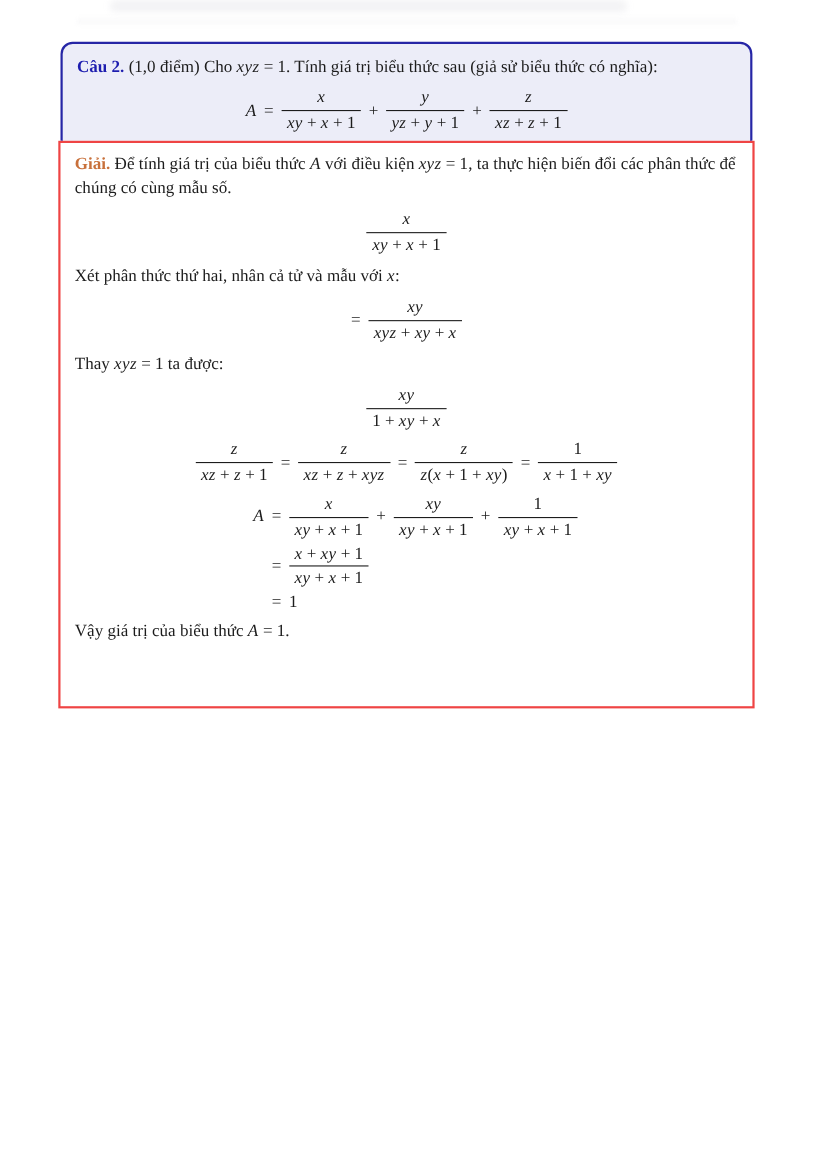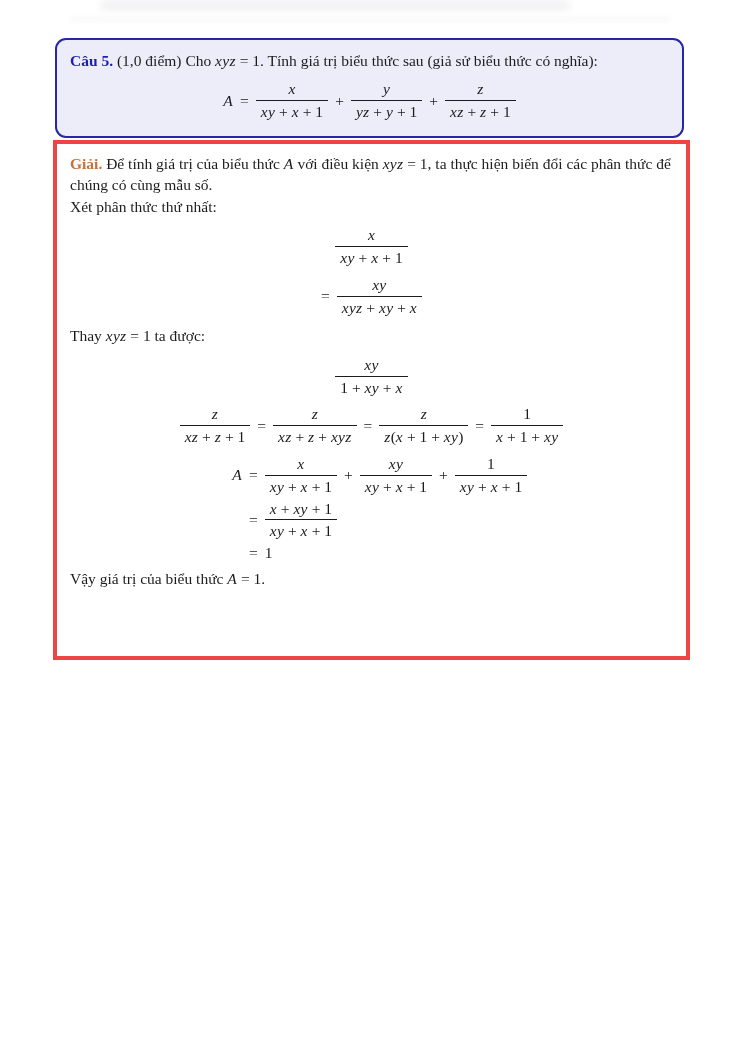--- a/index.html
+++ b/index.html
@@ -15,22 +15,22 @@
   .top-artifact2 {
     position:absolute; left:70px; top:17px; width:600px; height:5px;
     background:rgba(200,200,210,0.10); filter:blur(2px);
   }
   .problem-box {
     position:absolute; left:55px; top:38px; width:599px;
     border:2px solid #2626a6; border-radius:11px; background:#ecedf8;
     padding:10px 13px 6px 13px;
   }
   .solution-box {
-    position:absolute; left:53px; top:140px; width:603px; min-height:491px;
-    border:4px solid #ef4444; background:#ffffff;
+    position:absolute; left:53px; top:128px; width:603px; min-height:491px;
+    border:2px solid #ef4444; background:#ffffff;
     padding:9px 13px 12px 13px; box-sizing:content-box;
   }
   p.line { margin:0; line-height:1.38; }
   .blue-label { color:#1d1daf; font-weight:bold; }
   .orange-label { color:#c8703a; font-weight:bold; }
   .math i { letter-spacing:0.3px; }
   .display {
     display:flex; justify-content:center; align-items:center; gap:7px;
     margin:9px 0 9px 0; line-height:1.15;
   }
@@ -45,21 +45,21 @@
   section, .display, .frac, .drow { color:#1c1c1c; }
 </style>
 </head>
 <body>
 
 <div>
   <div class="top-artifact"></div>
   <div class="top-artifact2"></div>
 
   <section class="problem-box">
-    <p class="line"><b class="blue-label">Câu 5.</b><span> (1,0 điểm) Cho </span><span class="math"><i>xyz</i> = 1</span><span>. Tính giá trị biểu thức sau (giả sử biểu thức có nghĩa):</span></p>
+    <p class="line"><b class="blue-label">Câu 2.</b><span> (1,0 điểm) Cho </span><span class="math"><i>xyz</i> = 1</span><span>. Tính giá trị biểu thức sau (giả sử biểu thức có nghĩa):</span></p>
     <div class="display">
       <span class="math"><i>A</i></span>
       <span class="op">=</span>
       <span class="frac">
           <span class="num math"><i>x</i></span>
           <span class="den math"><i>xy</i> + <i>x</i> + 1</span>
         </span>
       <span class="op">+</span>
       <span class="frac">
           <span class="num math"><i>y</i></span>
@@ -69,28 +69,28 @@
       <span class="frac">
           <span class="num math"><i>z</i></span>
           <span class="den math"><i>xz</i> + <i>z</i> + 1</span>
         </span>
     </div>
   </section>
 
   <section class="solution-box">
     <p class="line"><b class="orange-label">Giải.</b><span> Để tính giá trị của biểu thức </span><span class="math"><i>A</i></span><span> với điều kiện </span><span class="math"><i>xyz</i> = 1</span><span>, ta thực hiện biến đổi các phân thức để chúng có cùng mẫu số.</span></p>
 
-    <p class="line">Xét phân thức thứ nhất:</p>
     <div class="display">
       <span class="frac">
           <span class="num math"><i>x</i></span>
           <span class="den math"><i>xy</i> + <i>x</i> + 1</span>
         </span>
     </div>
 
+    <p class="line"><span>Xét phân thức thứ hai, nhân cả tử và mẫu với </span><span class="math"><i>x</i></span><span>:</span></p>
     <div class="display">
       <span class="op">=</span>
       <span class="frac">
           <span class="num math"><i>xy</i></span>
           <span class="den math"><i>xyz</i> + <i>xy</i> + <i>x</i></span>
         </span>
     </div>
 
     <p class="line"><span>Thay </span><span class="math"><i>xyz</i> = 1</span><span> ta được:</span></p>
     <div class="display">

